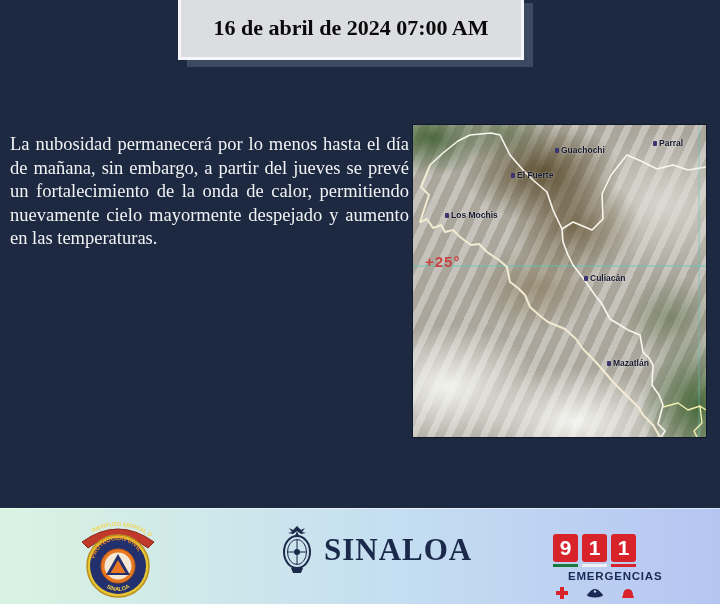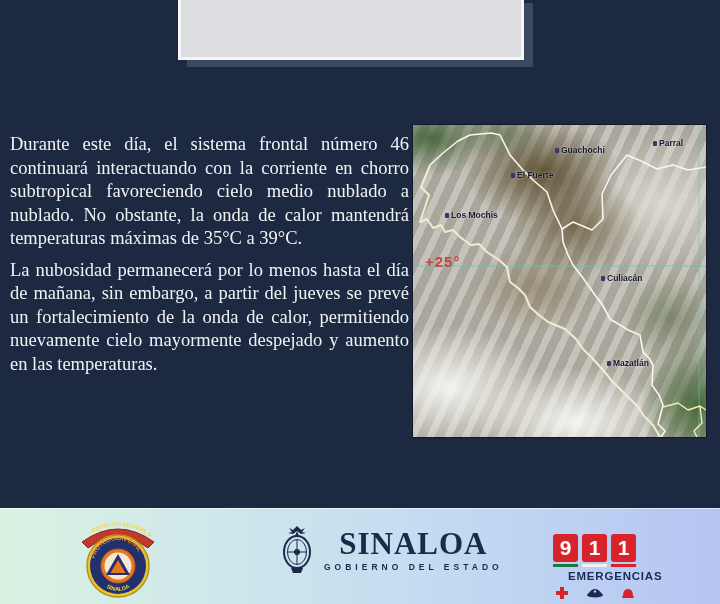--- a/index.html
+++ b/index.html
@@ -98,24 +98,24 @@
   .e911-label{
     margin-top:3px;font-size:11.5px;font-weight:bold;color:#1b2a55;letter-spacing:.8px;padding-left:15px;
   }
   .e911-icons{display:flex;align-items:center;justify-content:space-between;
     margin-top:4px;width:80px;padding-left:2px;}
 </style>
 </head>
 <body>
 
 <div class="header-box">
+  <div class="t2">16 de abril de 2024  07:00 AM</div>
 </div>
 
 <div class="forecast">
-  <p>Durante este día, el sistema frontal número 46 continuará interactuando con la corriente en chorro subtropical favoreciendo cielo medio nublado a nublado. No obstante, la onda de calor mantendrá temperaturas máximas de 35°C a 39°C.</p>
   <p>La nubosidad permanecerá por lo menos hasta el día de mañana, sin embargo, a partir del jueves se prevé un fortalecimiento de la onda de calor, permitiendo nuevamente cielo mayormente despejado y aumento en las temperaturas.</p>
 </div>
 
 <div class="map">
   <svg class="bounds" width="293" height="312" viewBox="0 0 293 312">
 
     <line x1="0" y1="141" x2="293" y2="141" stroke="#5ac8be" stroke-width="1.4" opacity="0.55"></line>
     <line x1="286" y1="0" x2="286" y2="312" stroke="#5ac8be" stroke-width="1.4" opacity="0.4"></line>
 
     <path d="M17,40 L8,62 L16,70 L7,97 L14,94 L20,103 L28,100 L32,107 L40,105 L47,112 L58,120 L66,119 L74,127 L86,135 L94,142 L97,157 L105,163 L112,170 L117,182 L126,190 L135,197 L152,204 L163,214 L170,224 L181,235 L189,244 L200,257 L209,266 L217,274 L226,283 L230,290 L240,300 L247,312" fill="none" stroke="#f3ead2" stroke-width="2" stroke-linejoin="round"></path>
@@ -138,21 +138,21 @@
     <span>Los Mochis</span>
   </div>
   <div class="city" style="left:142px;top:20px;">
     <span class="pin"></span>
     <span>Guachochi</span>
   </div>
   <div class="city" style="left:240px;top:13px;">
     <span class="pin"></span>
     <span>Parral</span>
   </div>
-  <div class="city" style="left:147px;top:148px;padding-left:41px;">
+  <div class="city" style="left:130px;top:148px;padding-left:41px;">
     <span class="pin"></span>
     <span>Culiacán</span>
   </div>
   <div class="city" style="left:194px;top:233px;">
     <span class="pin"></span>
     <span>Mazatlán</span>
   </div>
 </div>
 
 <div class="footer"></div>
@@ -196,21 +196,20 @@
     <ellipse cx="19" cy="28" rx="13" ry="16" fill="none" stroke="#1b2a4a" stroke-width="2"></ellipse>
     <ellipse cx="19" cy="28" rx="9.5" ry="12.5" fill="none" stroke="#1b2a4a" stroke-width="1"></ellipse>
     <line x1="19" y1="16" x2="19" y2="40" stroke="#1b2a4a" stroke-width="1"></line>
     <line x1="9.5" y1="28" x2="28.5" y2="28" stroke="#1b2a4a" stroke-width="1"></line>
     <circle cx="19" cy="28" r="3" fill="#1b2a4a"></circle>
 
     <path d="M13,44 L25,44 L23,49 L15,49 Z" fill="#1b2a4a"></path>
   </svg>
   <div class="state-text">
     <div class="state-name">SINALOA</div>
-    <div class="state-sub">GOBIERNO DEL ESTADO</div>
   </div>
 </div>
 
 <div class="e911">
   <div class="e911-squares">
     <div class="e911-sq">9</div>
     <div class="e911-sq">1</div>
     <div class="e911-sq">1</div>
   </div>
   <div class="e911-bars">

